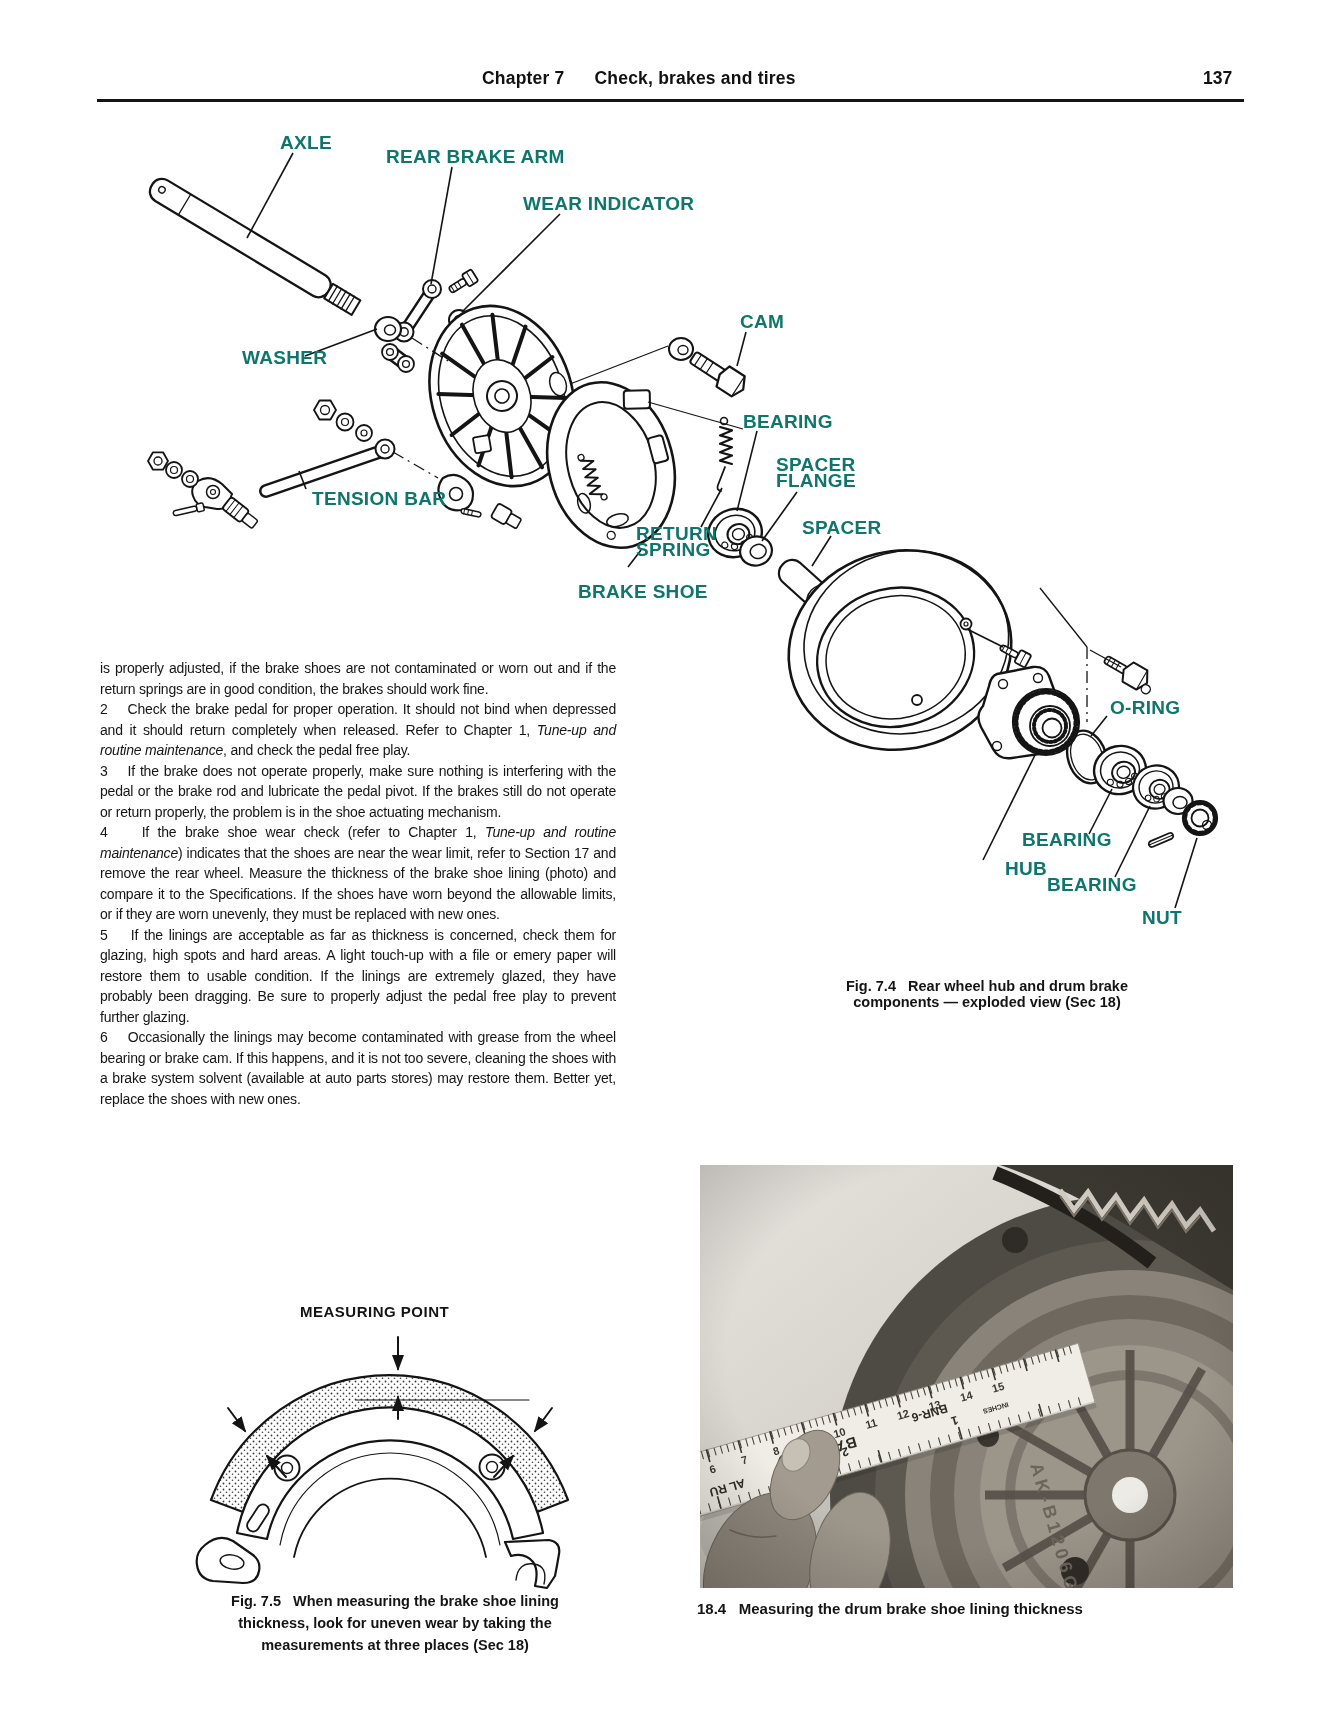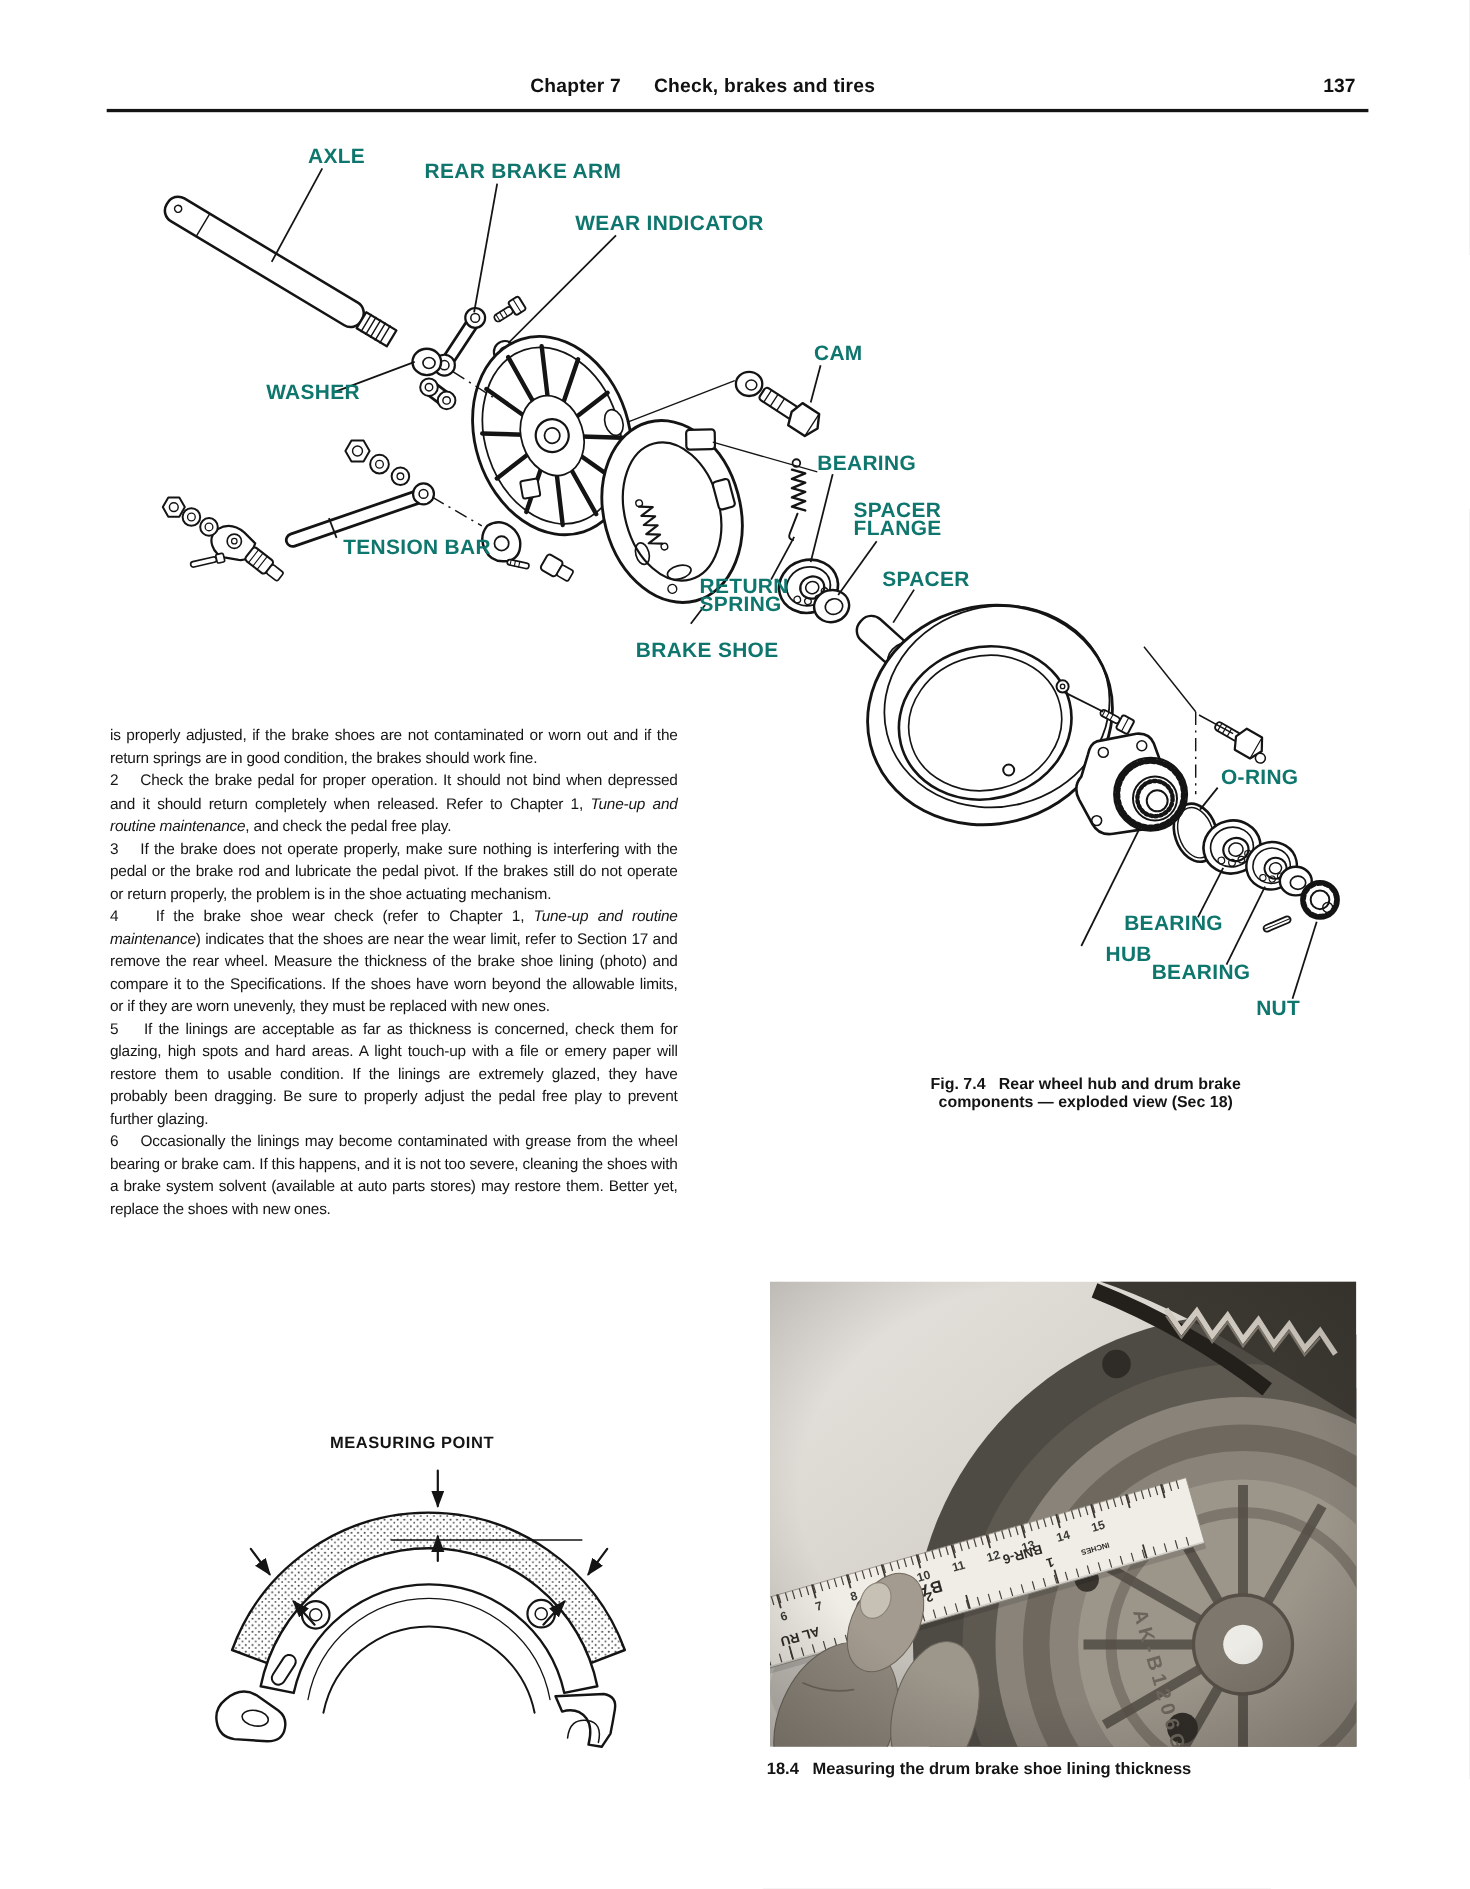--- a/index.html
+++ b/index.html
@@ -357,20 +357,23 @@
   <div class="abs" id="bodycol">
     <p><span>is properly adjusted, if the brake shoes are not contaminated or worn out and if the return springs are in good condition, the brakes should work fine.</span></p>
     <p><span>2&nbsp;&nbsp;&nbsp;&nbsp;Check the brake pedal for proper operation. It should not bind when depressed and it should return completely when released. Refer to Chapter 1, </span><i>Tune-up and routine maintenance</i><span>, and check the pedal free play.</span></p>
     <p><span>3&nbsp;&nbsp;&nbsp;&nbsp;If the brake does not operate properly, make sure nothing is interfering with the pedal or the brake rod and lubricate the pedal pivot. If the brakes still do not operate or return properly, the problem is in the shoe actuating mechanism.</span></p>
     <p><span>4&nbsp;&nbsp;&nbsp;&nbsp;If the brake shoe wear check (refer to Chapter 1, </span><i>Tune-up and routine maintenance</i><span>) indicates that the shoes are near the wear limit, refer to Section 17 and remove the rear wheel. Measure the thickness of the brake shoe lining (photo) and compare it to the Specifications. If the shoes have worn beyond the allowable limits, or if they are worn unevenly, they must be replaced with new ones.</span></p>
     <p><span>5&nbsp;&nbsp;&nbsp;&nbsp;If the linings are acceptable as far as thickness is concerned, check them for glazing, high spots and hard areas. A light touch-up with a file or emery paper will restore them to usable condition. If the linings are extremely glazed, they have probably been dragging. Be sure to properly adjust the pedal free play to prevent further glazing.</span></p>
     <p><span>6&nbsp;&nbsp;&nbsp;&nbsp;Occasionally the linings may become contaminated with grease from the wheel bearing or brake cam. If this happens, and it is not too severe, cleaning the shoes with a brake system solvent (available at auto parts stores) may restore them. Better yet, replace the shoes with new ones.</span></p>
   </div>
 
   <div class="abs mplabel" style="left:300px;top:1303px;">MEASURING  POINT</div>
+  <div class="abs cap" style="left:160px;top:1590px;width:470px;line-height:22px;">Fig. 7.5&nbsp;&nbsp; When measuring the brake shoe lining
+thickness, look for uneven wear by taking the
+measurements at three places (Sec 18)</div>
 
   <svg class="abs" style="left:700px;top:1165px;" width="533" height="423" viewBox="0 0 533 423">
     <defs>
       <linearGradient id="pbg" x1="0" y1="0" x2="1" y2="1">
         <stop offset="0" stop-color="#e7e4df"></stop>
           <stop offset="0.55" stop-color="#d3cfc8"></stop>
           <stop offset="1" stop-color="#bcb7af"></stop>
       </linearGradient>
       <radialGradient id="vig" cx="0.5" cy="0.45" r="0.75">
         <stop offset="0.6" stop-color="rgba(30,27,22,0)"></stop>

